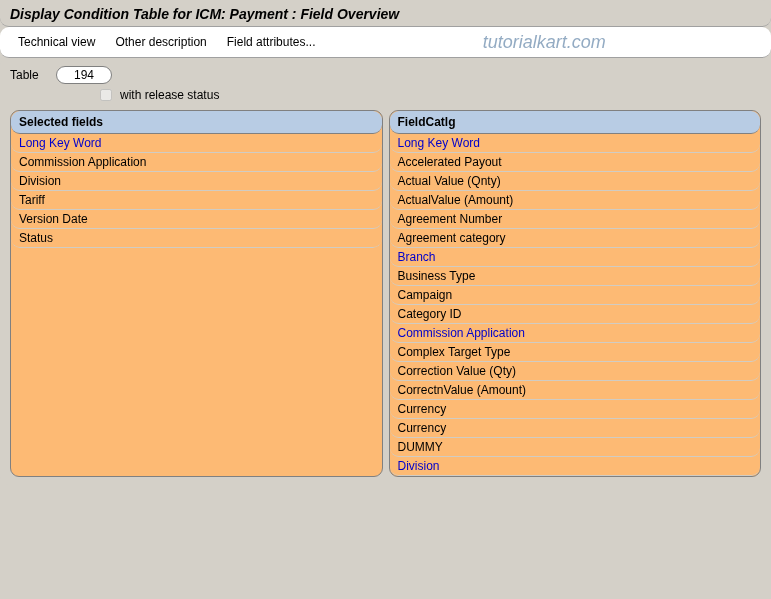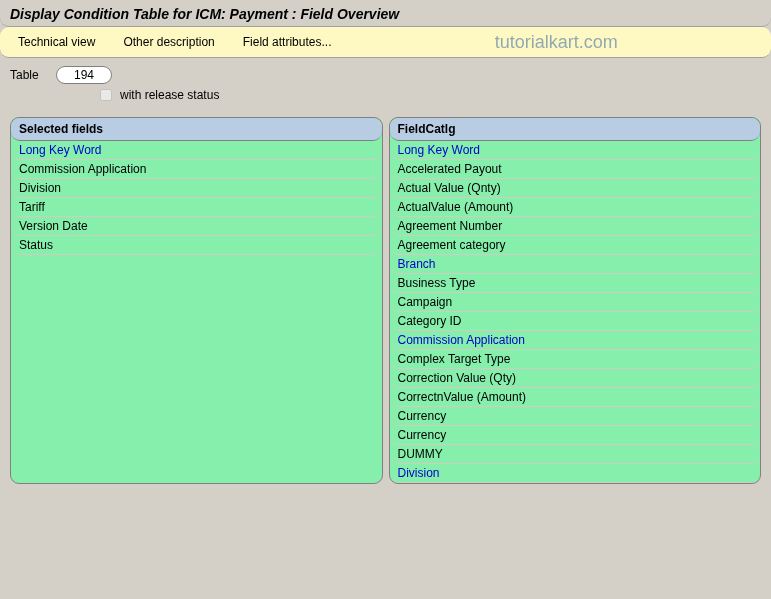--- a/index.html
+++ b/index.html
@@ -14,37 +14,38 @@
       padding: 6px 10px 4px 10px;
       border-bottom: 1px solid #a0a0a0;
     }
     .title-bar h1 {
       font-size: 14px;
       font-weight: bold;
       font-style: italic;
       color: #000;
     }
     .menu-bar {
-      background: #fef9c3;
+      background: #ffffff;
       padding: 4px 8px;
       display: flex;
-      gap: 8px;
+      gap: 0;
       border-bottom: 1px solid #a0a0a0;
       align-items: center;
     }
     .menu-item {
       padding: 4px 10px;
       cursor: pointer;
       font-size: 12px;
       white-space: nowrap;
     }
     .watermark {
       color: #6688aa;
       opacity: 0.7;
       font-size: 18px;
+      font-style: italic;
     }
     .content-area {
       background: #d4d0c8;
       padding: 8px 10px;
     }
     .table-row {
       display: flex;
       align-items: center;
       margin-bottom: 4px;
       gap: 6px;
@@ -81,23 +82,22 @@
       width: 12px;
       height: 12px;
     }
     .panels-container {
       display: flex;
       gap: 6px;
       margin-top: 4px;
     }
     .panel {
       border: 1px solid #808080;
-      background: #86efac;
+      background: #fdba74;
       flex: 1;
-      margin-top: 7px;
     }
     .panel-header {
       background: #b8cce4;
       padding: 4px 8px;
       font-size: 12px;
       font-weight: bold;
       border-bottom: 1px solid #808080;
     }
     .panel-list {
       list-style: none;

